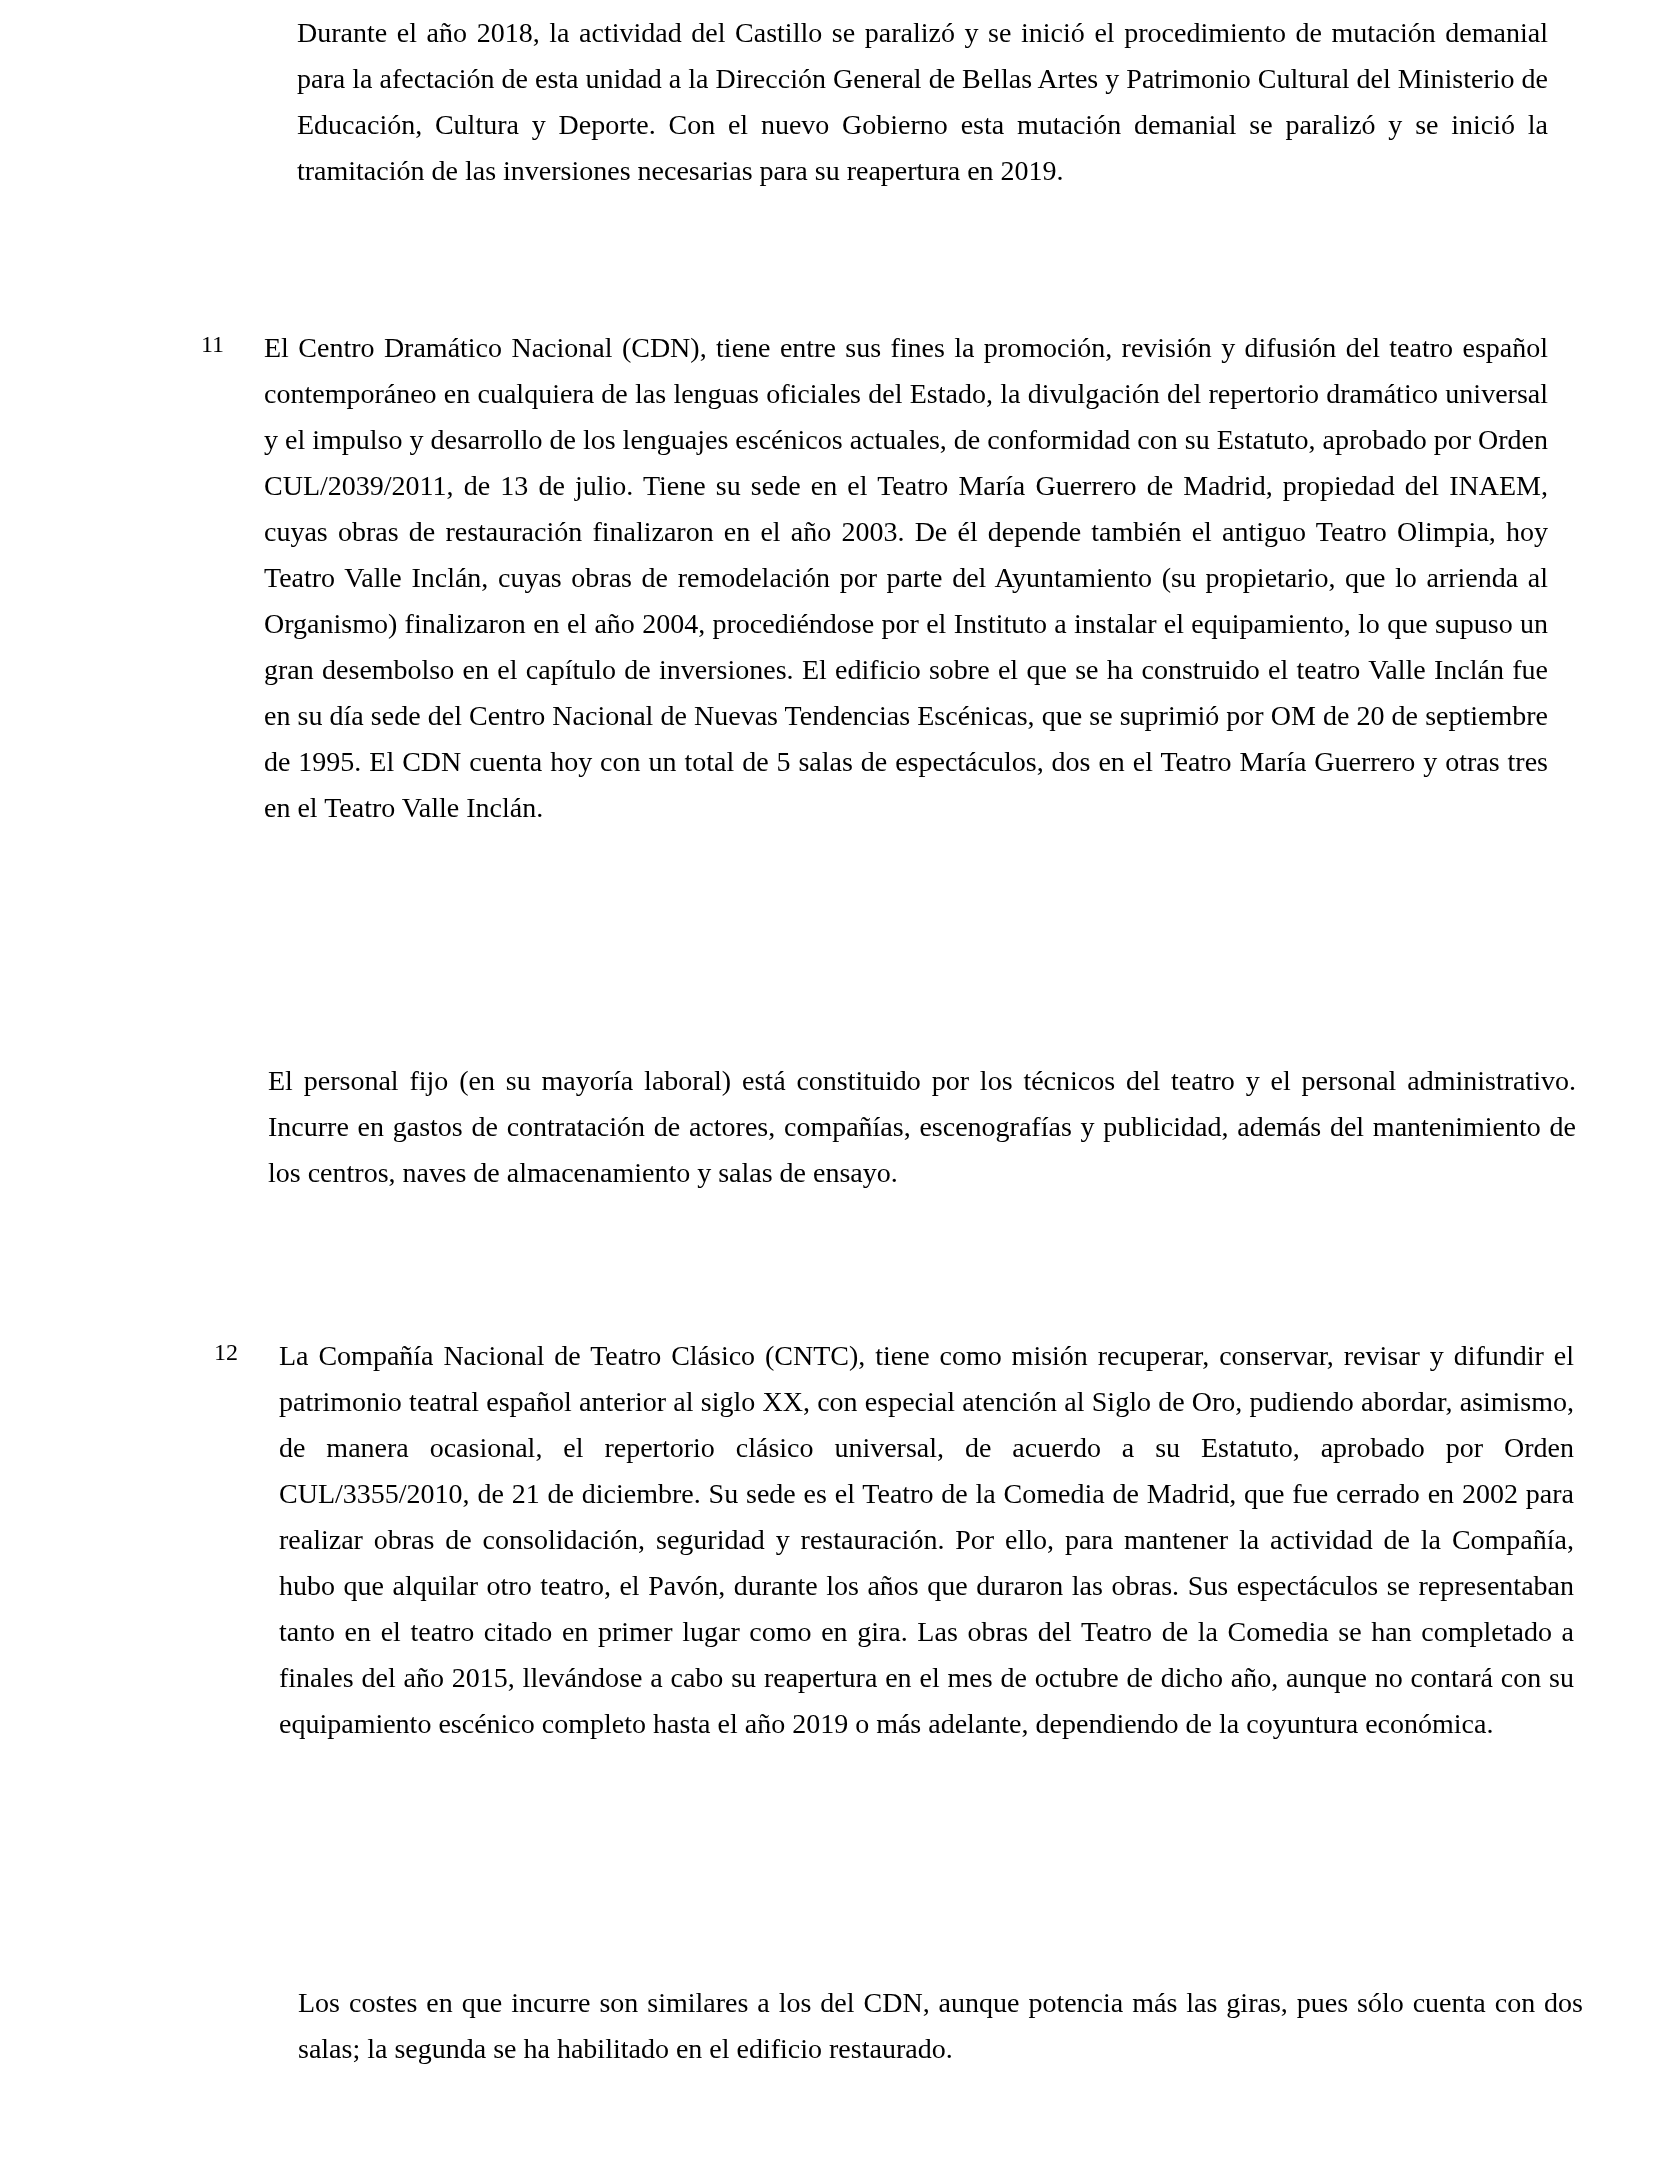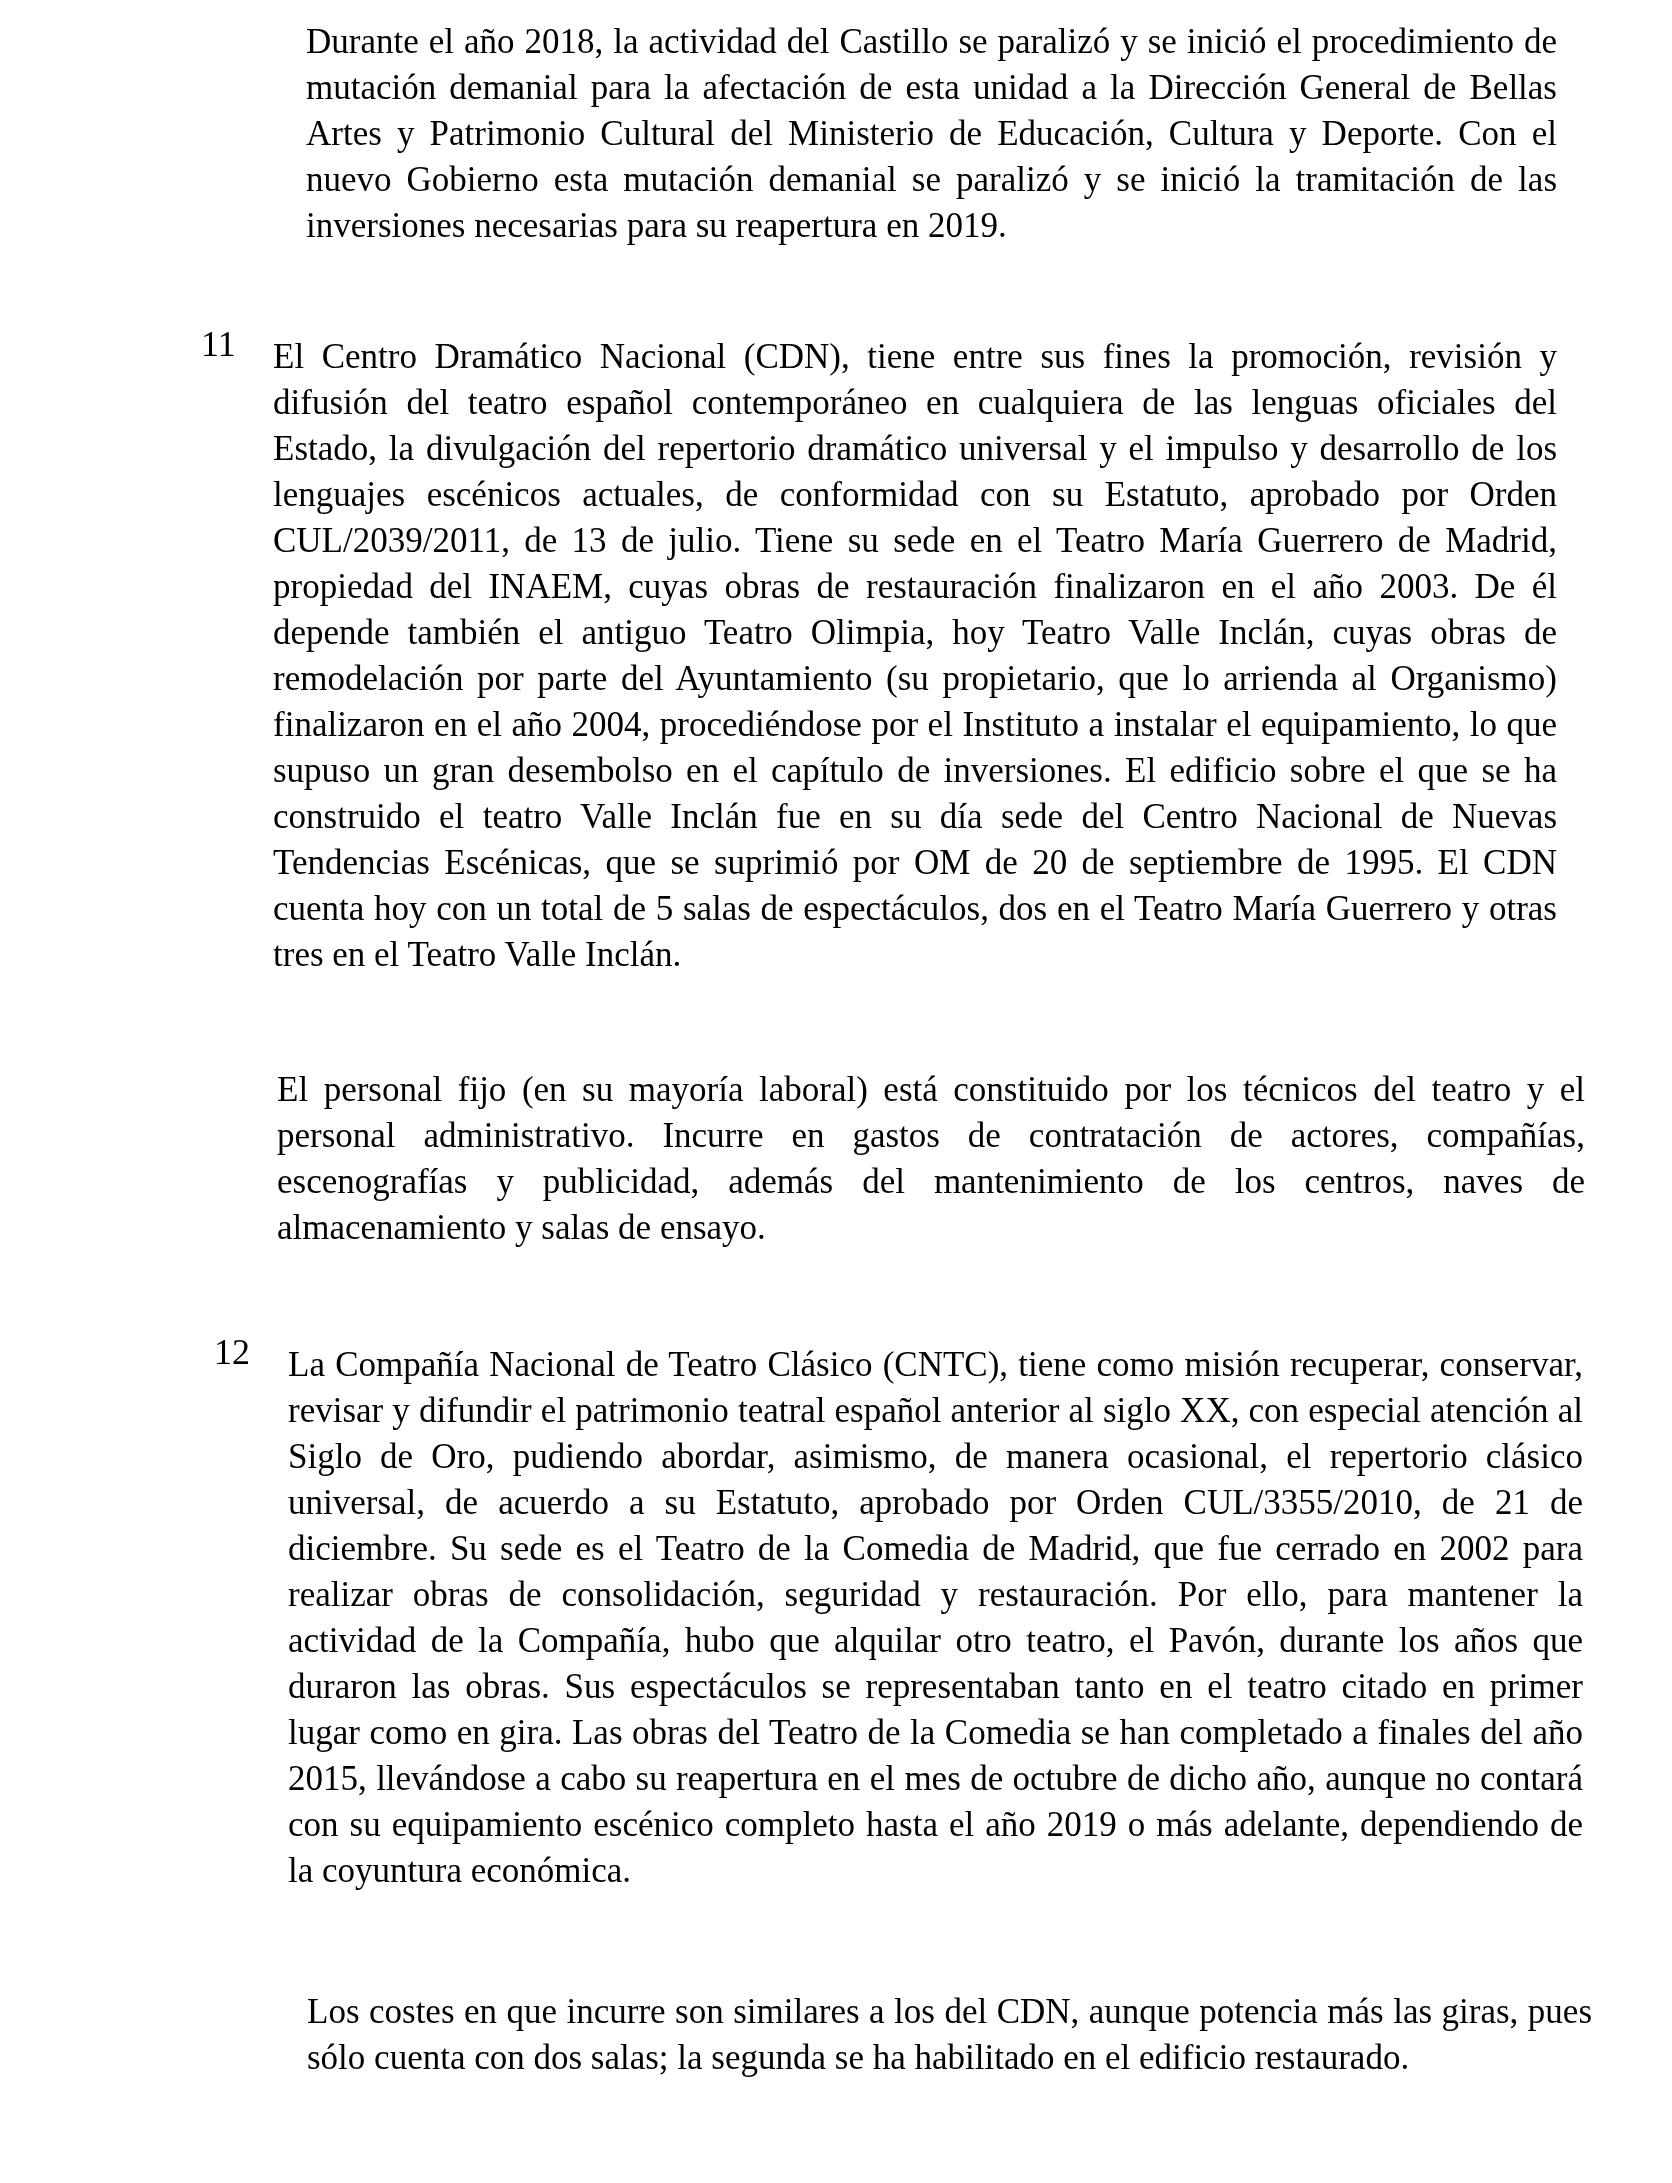--- a/index.html
+++ b/index.html
@@ -1,20 +1,20 @@
 <!DOCTYPE html>
 <html style="font-size:12.6px"><head>
 <meta charset="utf-8">
 <style>
   html, body { margin: 0; padding: 0; background: #ffffff; }
   body { width: 1672px; height: 2183px; position: relative; overflow: hidden;
          font-family: "Liberation Serif", "DejaVu Serif", serif; color: #000; }
-  .para { position: absolute; font-size: 35px; line-height: 46px;
-          text-align: justify; text-align-last: left; margin: 13px; }
-  .num { position: absolute; font-size: 36px; line-height: 46px; font-family: Liberation Serif, serif; }
+  .para { position: absolute; font-size: 28px; line-height: 46px;
+          text-align: justify; text-align-last: left; margin: 4px; }
+  .num { position: absolute; font-size: 24px; line-height: 46px; font-family: Liberation Serif, serif; }
   b { font-weight: normal; }
 </style>
 </head>
 <body>
 
 <p class="para" style="left:293px; top:6.3px; width:1251px;">Durante el año 2018, la actividad del Castillo se paralizó y se inició el procedimiento de mutación demanial para la afectación de esta unidad a la Dirección General de Bellas Artes y Patrimonio Cultural del Ministerio de Educación, Cultura y Deporte. Con el nuevo Gobierno esta mutación demanial se paralizó y se inició la tramitación de las inversiones necesarias para su reapertura en 2019.</p>
 
 <span class="num" style="left:201px; top:321px;">11</span>
 <p class="para" style="left:260px; top:321px; width:1284px;"><span>El </span><b>Centro Dramático Nacional (CDN),</b><span>  tiene entre sus fines la promoción, revisión y difusión del teatro español contemporáneo en cualquiera de las lenguas oficiales del Estado, la divulgación del repertorio dramático universal y el impulso y desarrollo de los lenguajes escénicos actuales, de conformidad con su Estatuto, aprobado por Orden CUL/2039/2011, de 13 de julio. Tiene su sede en el Teatro María Guerrero de Madrid, propiedad del INAEM, cuyas obras de restauración finalizaron en el año 2003. De él depende también el antiguo Teatro Olimpia, hoy Teatro Valle Inclán, cuyas obras de remodelación por parte del Ayuntamiento (su propietario, que lo arrienda al Organismo) finalizaron en el año 2004, procediéndose por el Instituto a instalar el equipamiento, lo que supuso un gran desembolso en el capítulo de inversiones. El edificio sobre el que se ha construido el teatro Valle Inclán fue en su día sede del Centro Nacional de Nuevas Tendencias Escénicas, que se suprimió por OM de 20 de septiembre de 1995. El CDN cuenta hoy con un total de 5 salas de espectáculos, dos en el Teatro María Guerrero y otras tres en el Teatro Valle Inclán.</span></p>
 

